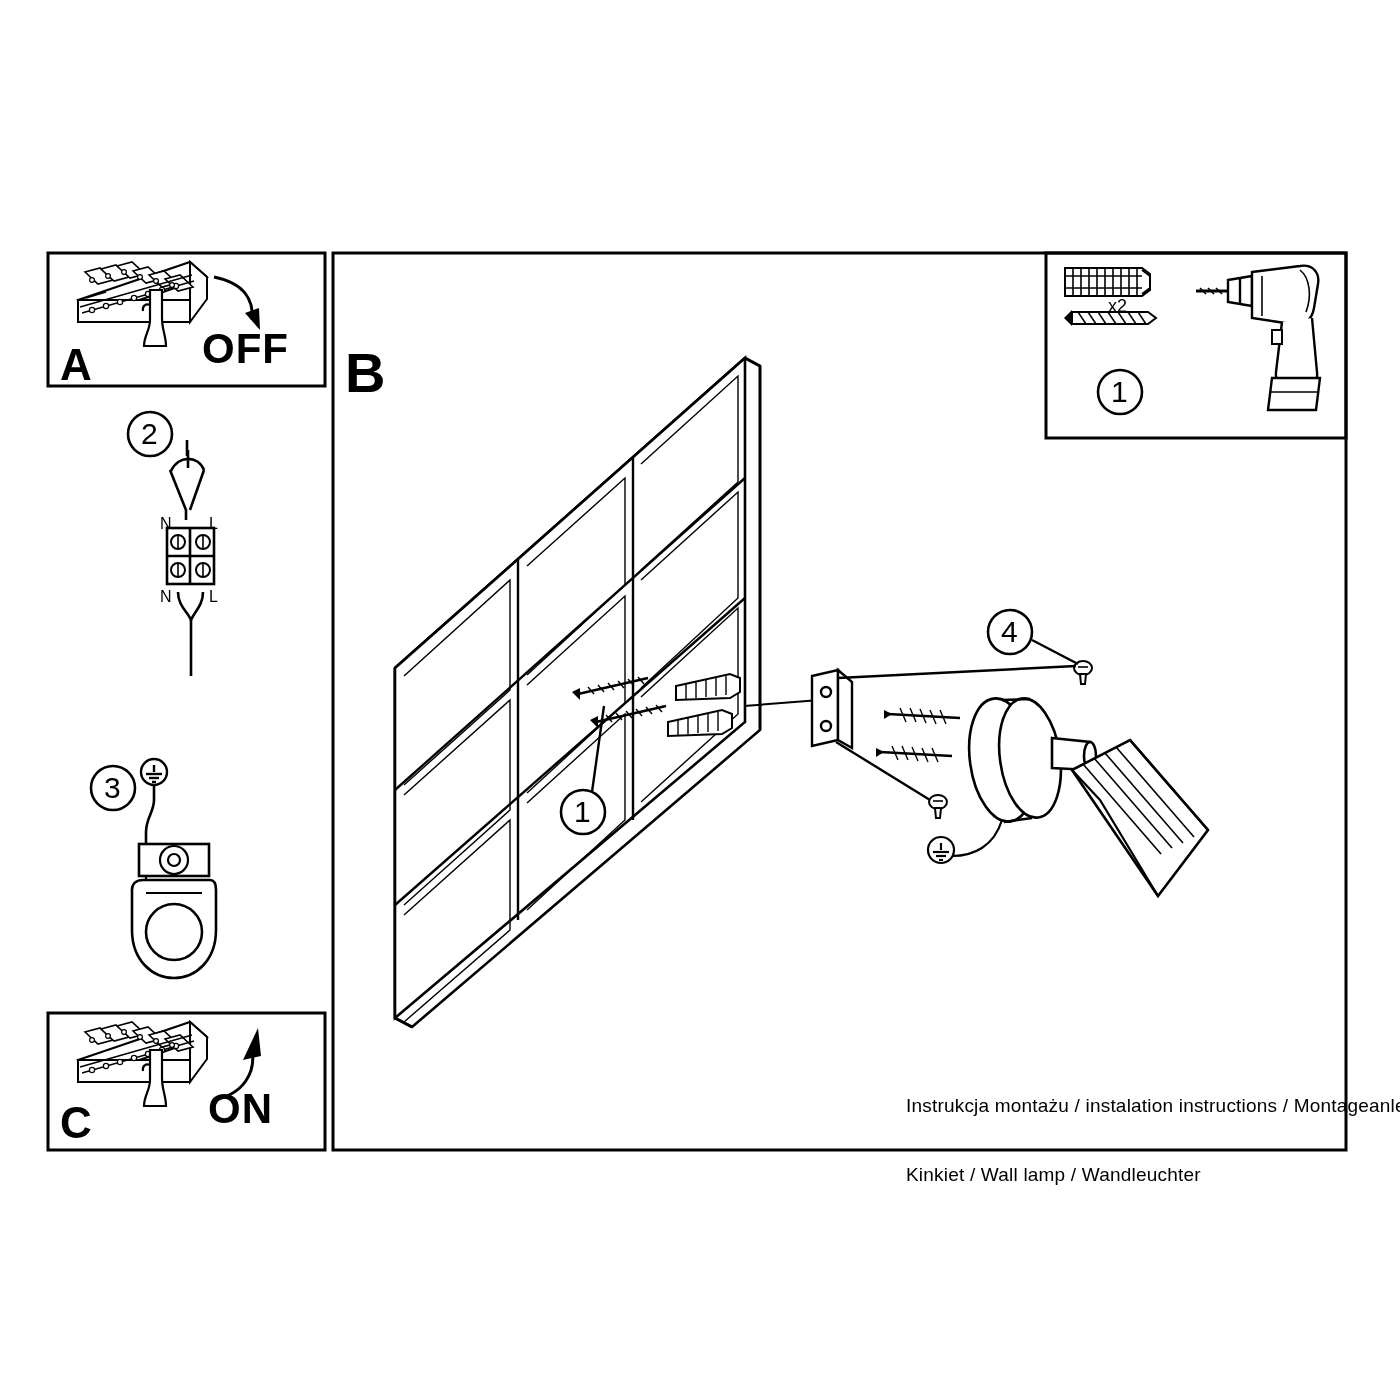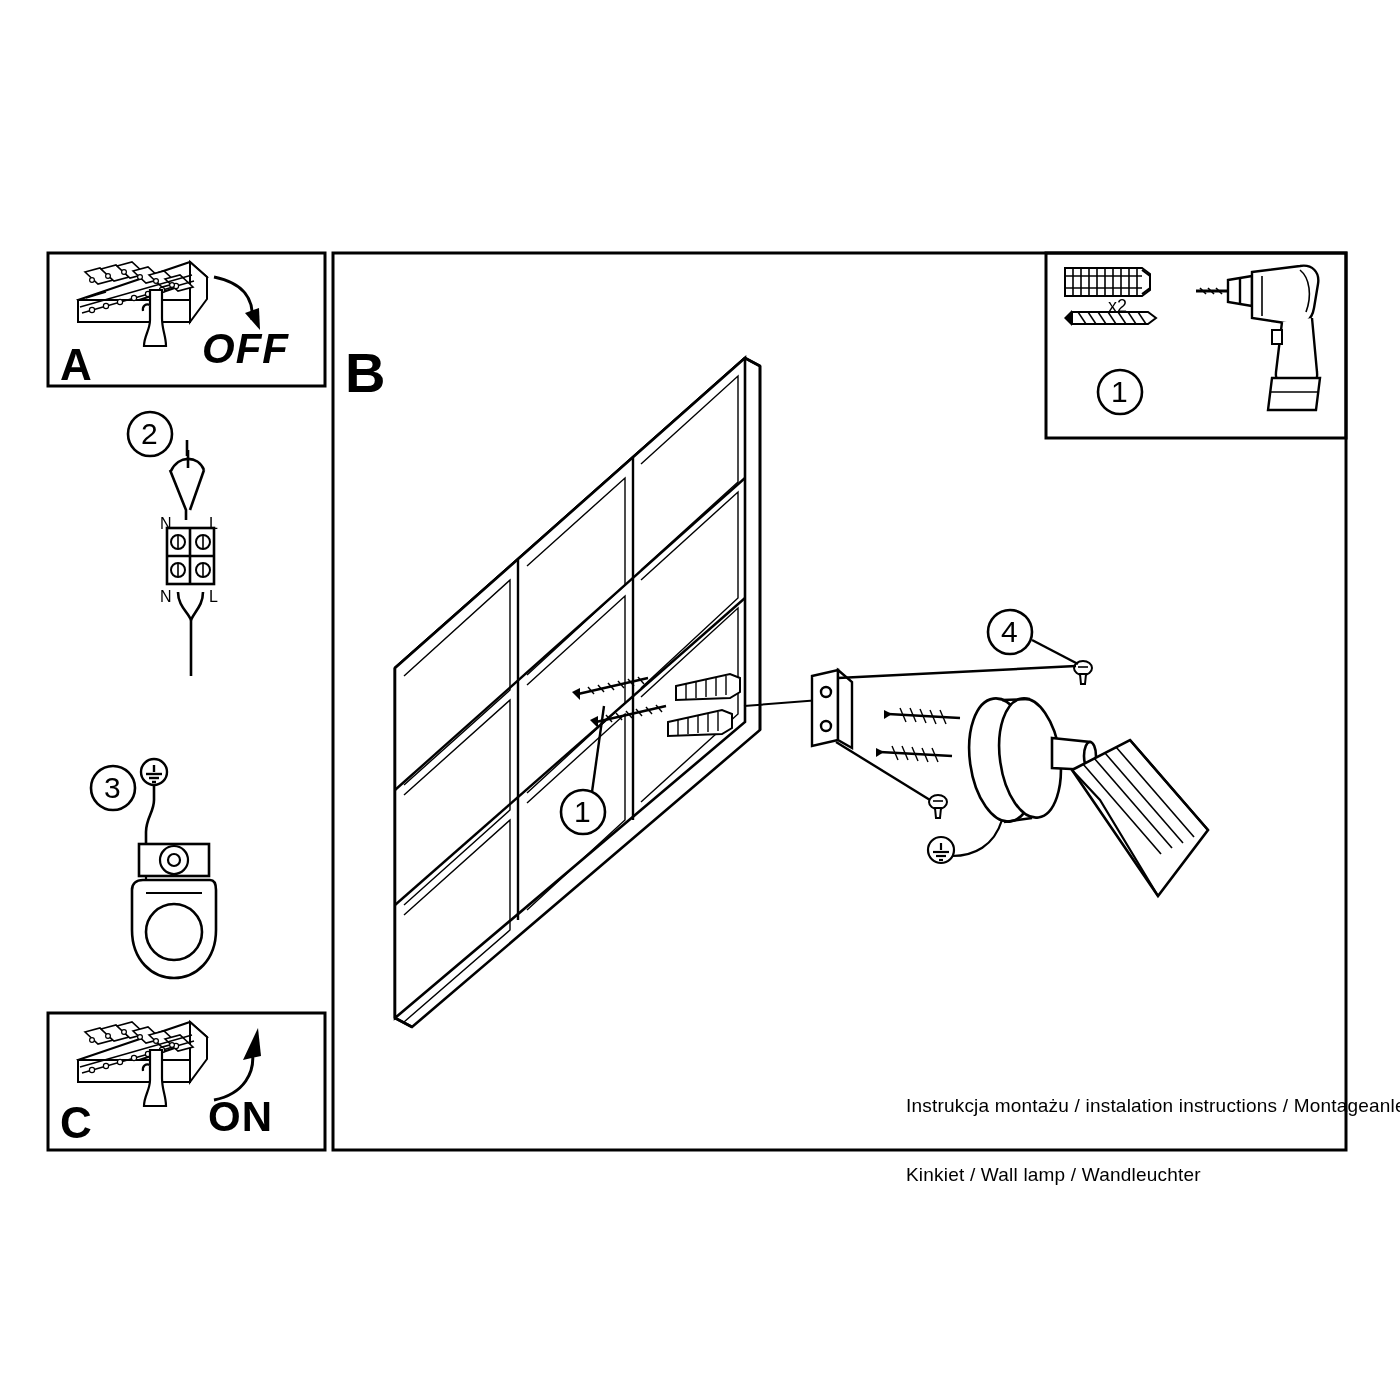--- a/index.html
+++ b/index.html
@@ -459,27 +459,27 @@
         <line x1="933" y1="852" x2="949" y2="852"></line>
         <line x1="936" y1="856" x2="946" y2="856"></line>
         <line x1="939" y1="860" x2="943" y2="860"></line>
       </g>
     </g>
 
   </svg>
 
   <div class="txt lbl-big" style="left:60px; top:340px;">A</div>
 
-  <div class="txt lbl-onoff" style="left:202px; top:325px;font-style:italic;">OFF</div>
+  <div class="txt lbl-onoff" style="left:202px; top:325px;">OFF</div>
 
   <div class="txt lbl-big" style="left:345px; top:340px; font-size:56px;">B</div>
 
   <div class="txt lbl-big" style="left:60px; top:1098px;">C</div>
 
-  <div class="txt lbl-onoff" style="left:208px; top:1085px;margin-top:8px;">ON</div>
+  <div class="txt lbl-onoff" style="left:208px; top:1085px;">ON</div>
 
   <div class="txt lbl-num" style="left:141px; top:417px;">2</div>
 
   <div class="txt lbl-num" style="left:104px; top:771px;">3</div>
 
   <div class="txt lbl-num" style="left:574px; top:795px;">1</div>
 
   <div class="txt lbl-num" style="left:1001px; top:615px;">4</div>
 
   <div class="txt lbl-num" style="left:1111px; top:375px;">1</div>

